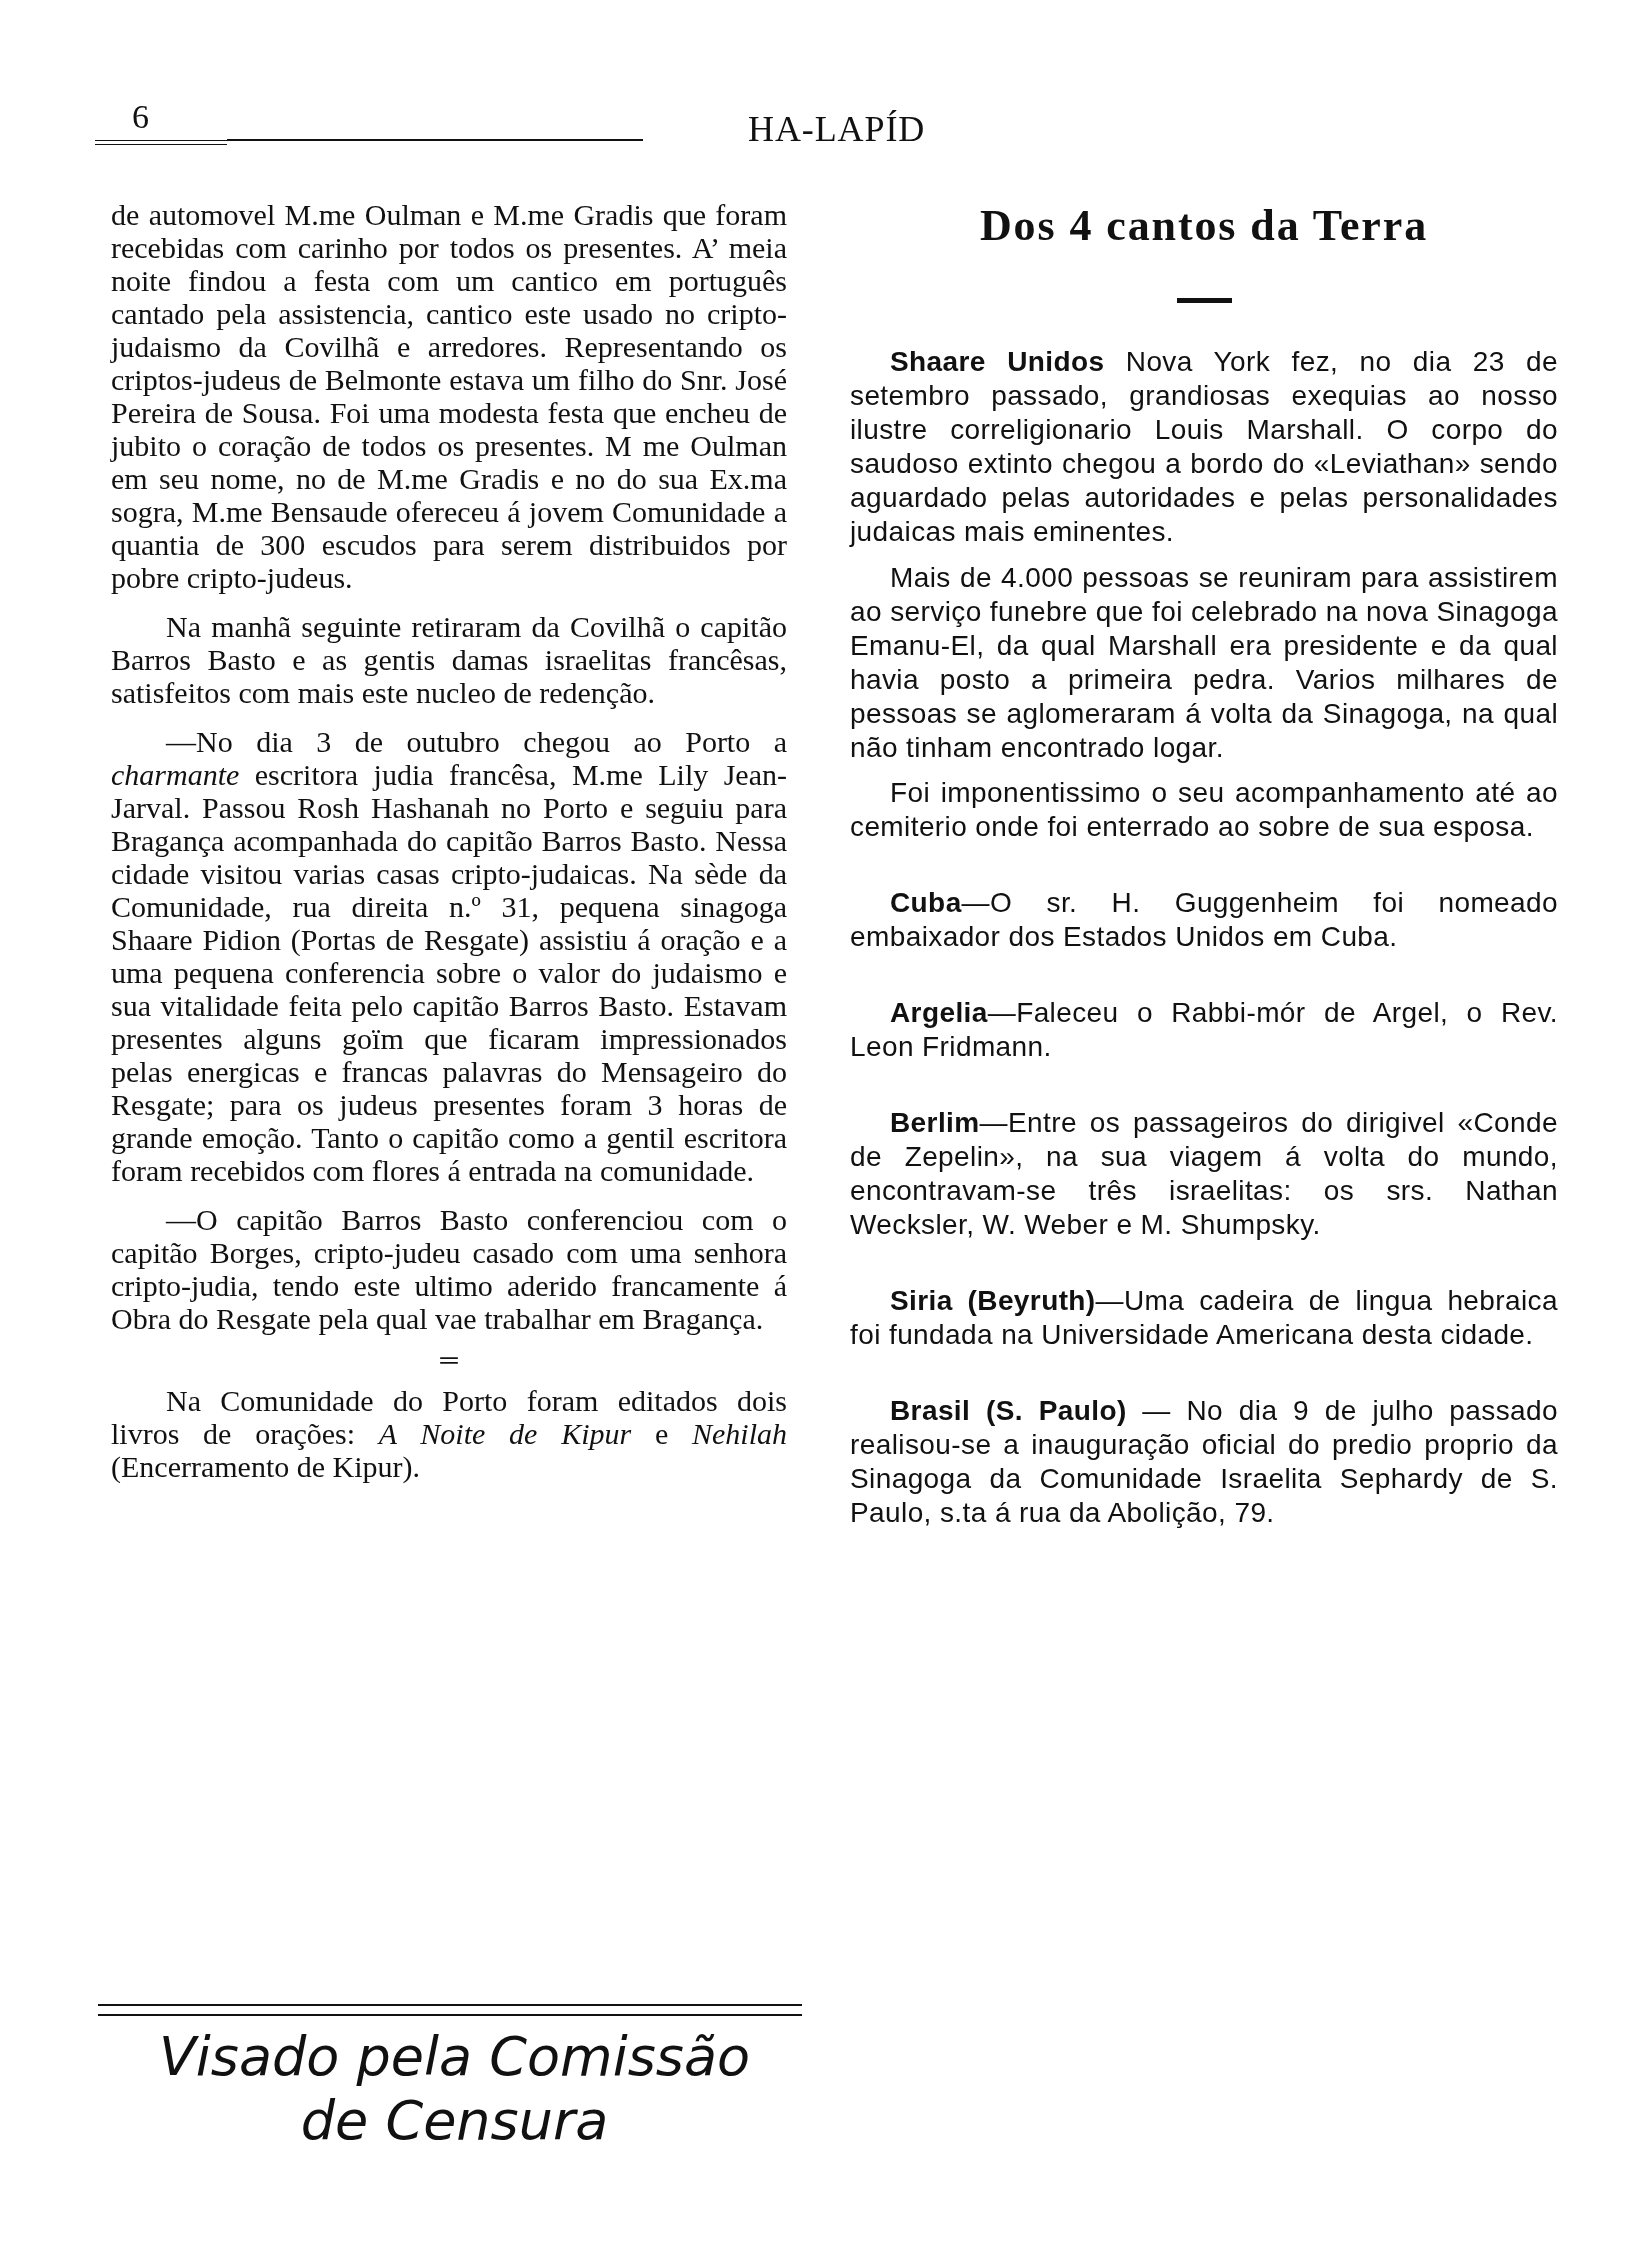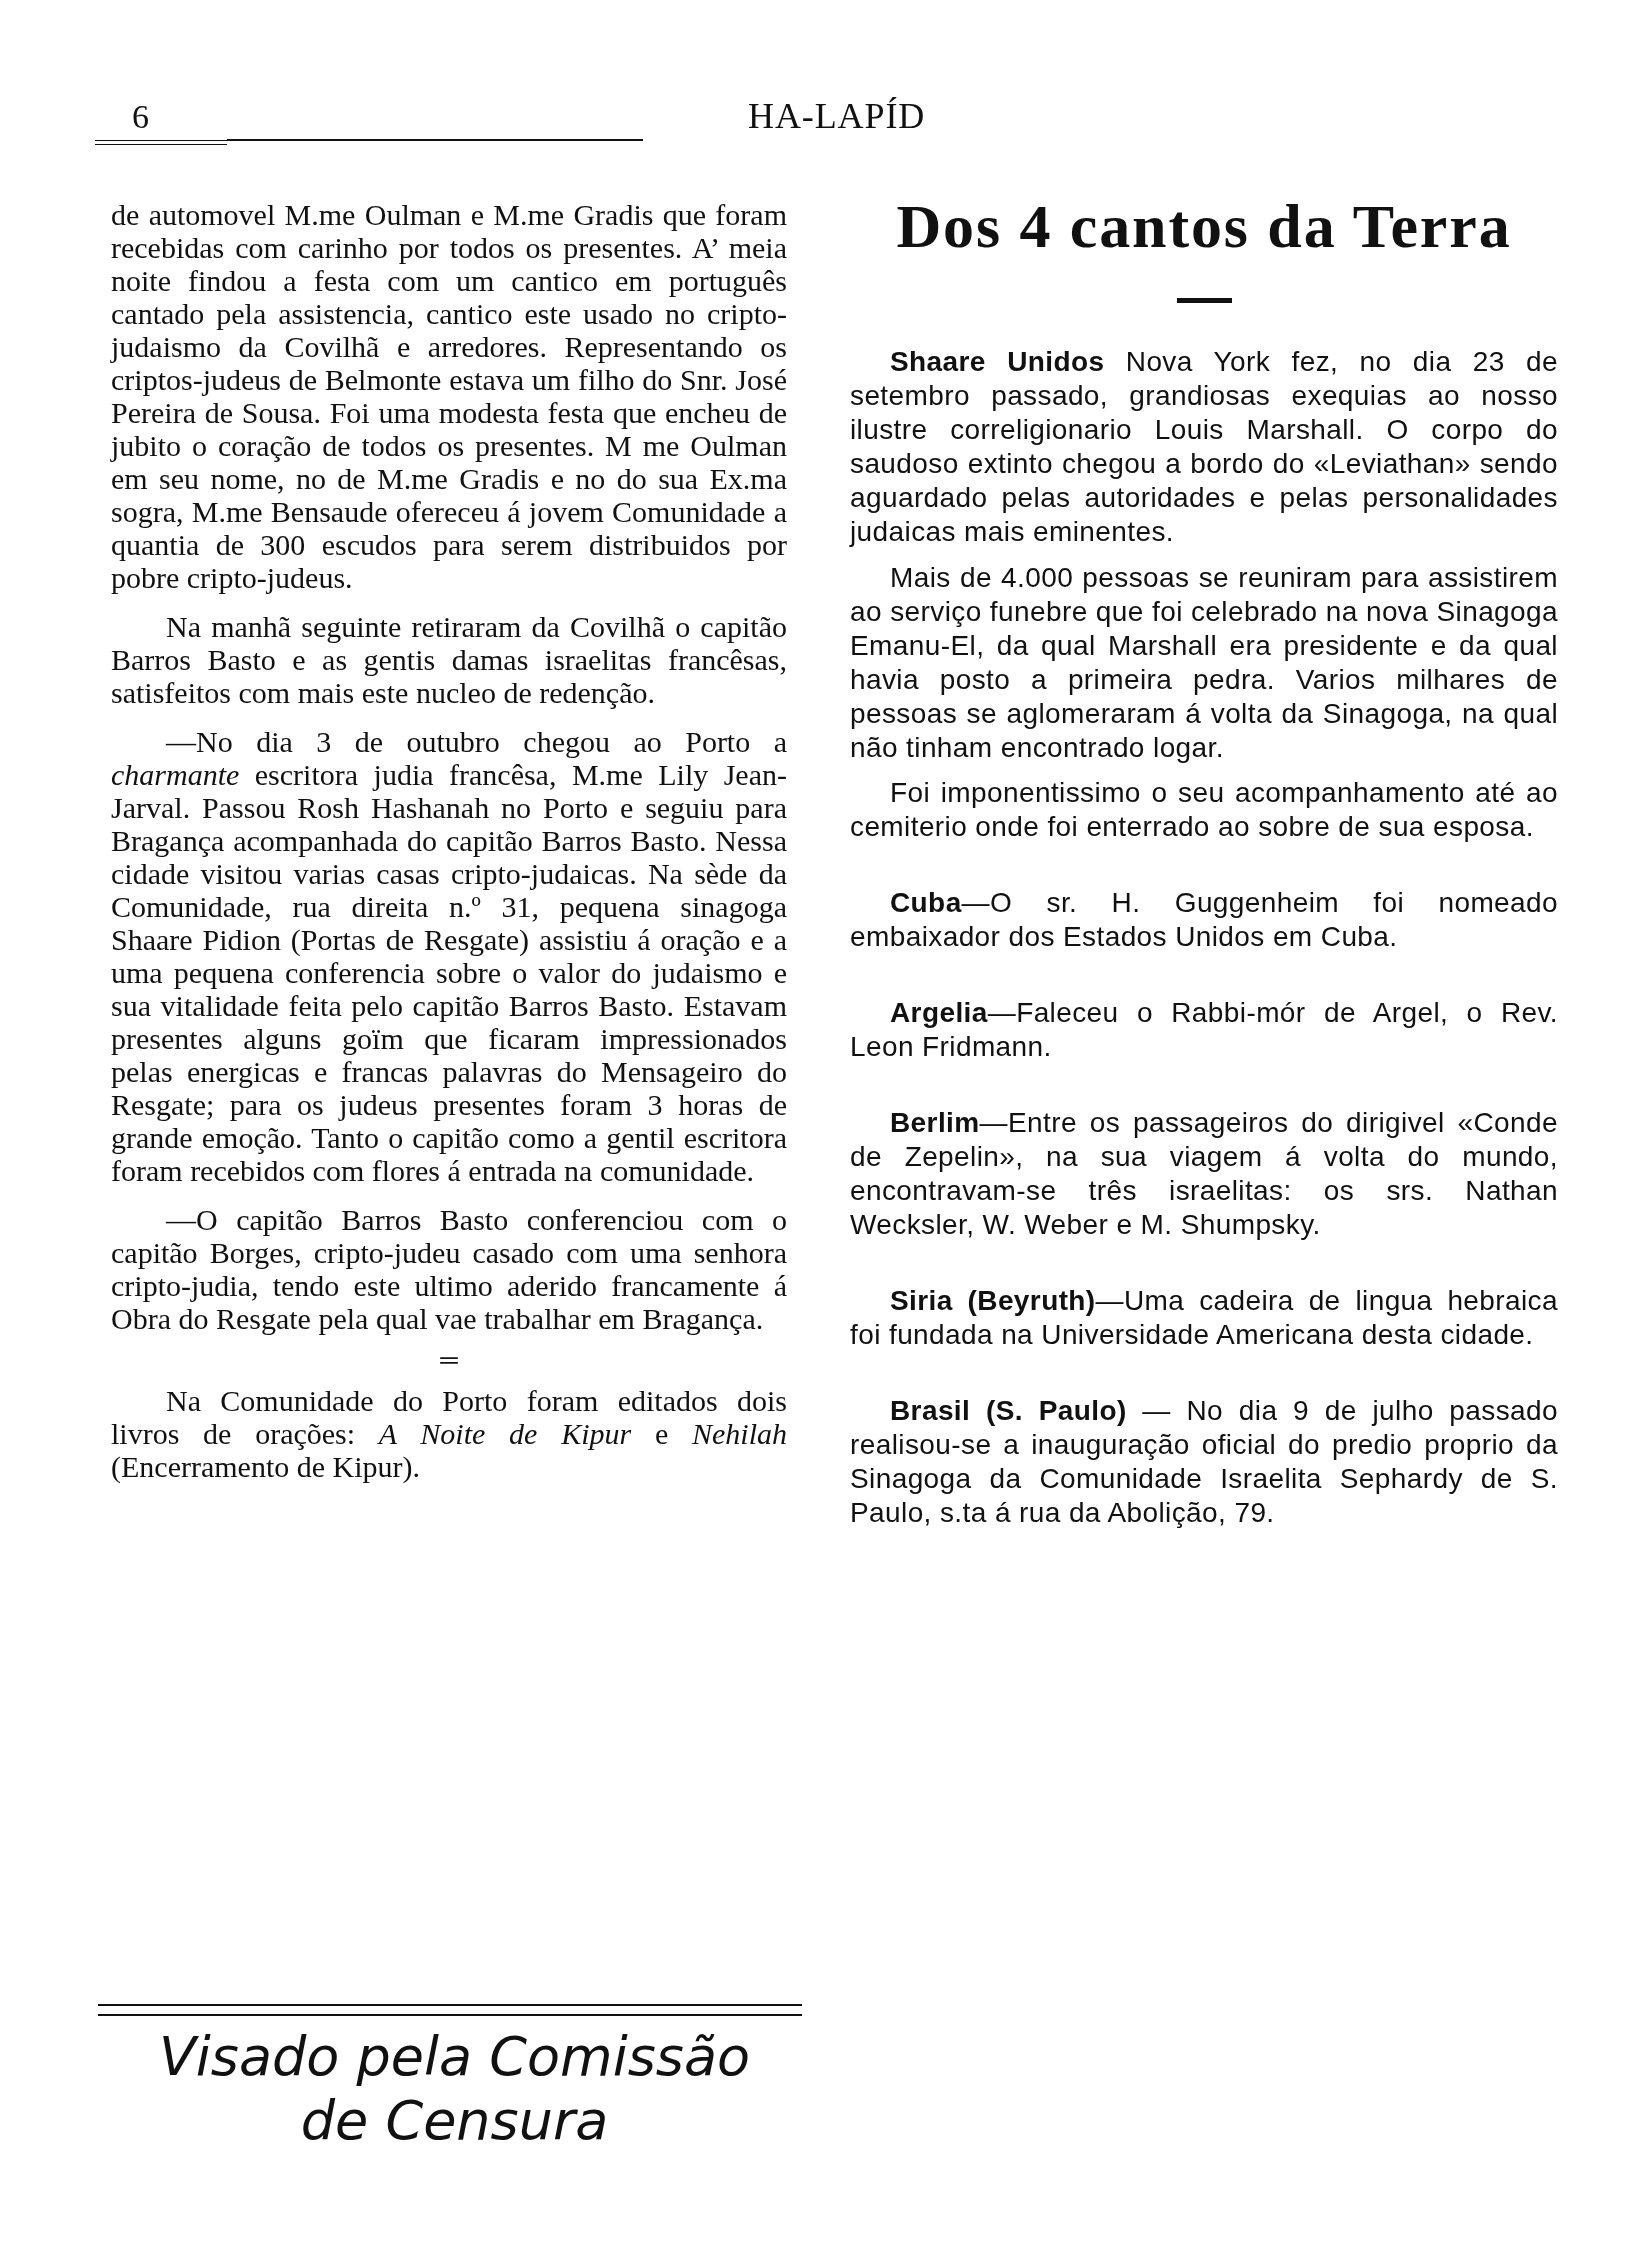--- a/index.html
+++ b/index.html
@@ -13,21 +13,21 @@
     }
     .header-rule-short {
       position: absolute; left: 95px; top: 140px; width: 132px; height: 0;
       border-top: 1.9px solid #111; border-bottom: 1.9px solid #111; padding-top: 2.8px;
     }
     .header-rule-long {
       position: absolute; left: 227px; top: 139px; width: 416px; height: 0;
       border-top: 2.8px solid #111;
     }
     .running-title {
-      position: absolute; left: 748px; top: 95px;
+      position: absolute; left: 748px; top: 108px;
       font-family: "Liberation Serif", serif; font-size: 36px; letter-spacing: 0.9px;
       line-height: 42px;
     }
     .col-left {
       position: absolute; left: 95px; top: 182px; width: 708px;
       font-family: "Liberation Serif", serif; font-size: 30px; line-height: 33px;
       text-align: justify;
     }
     .col-left p { margin: 16px; }
     .col-left .indent { text-indent: 55px; }
@@ -45,21 +45,21 @@
       font-family: "DejaVu Sans", sans-serif; font-style: italic; font-size: 54px;
       line-height: 64px; text-align: center; font-weight: normal;
     }
     .col-right {
       position: absolute; left: 850px; top: 182px; width: 708px;
       font-family: "Liberation Sans", sans-serif; font-size: 28px; line-height: 34px;
       text-align: justify; letter-spacing: 0.4px;
     }
     .col-right p { margin: 0; text-indent: 40px; }
     .section-title {
-      font-family: "Liberation Serif", serif; font-size: 62px; line-height: 76px;
+      font-family: "Liberation Serif", serif; font-size: 44px; line-height: 76px;
       text-align: center; margin: 5.7px 0 0 0; text-indent: 0 !important;
       letter-spacing: 1.9px;
     }
     .title-rule {
       width: 55px; height: 5.7px; background: #111; margin: 34px auto 42px auto;
     }
     .item-lead { font-weight: bold; }
     .gap-sm { margin-top: 11.4px !important; }
     .gap-md { margin-top: 42px !important; }
   </style>

